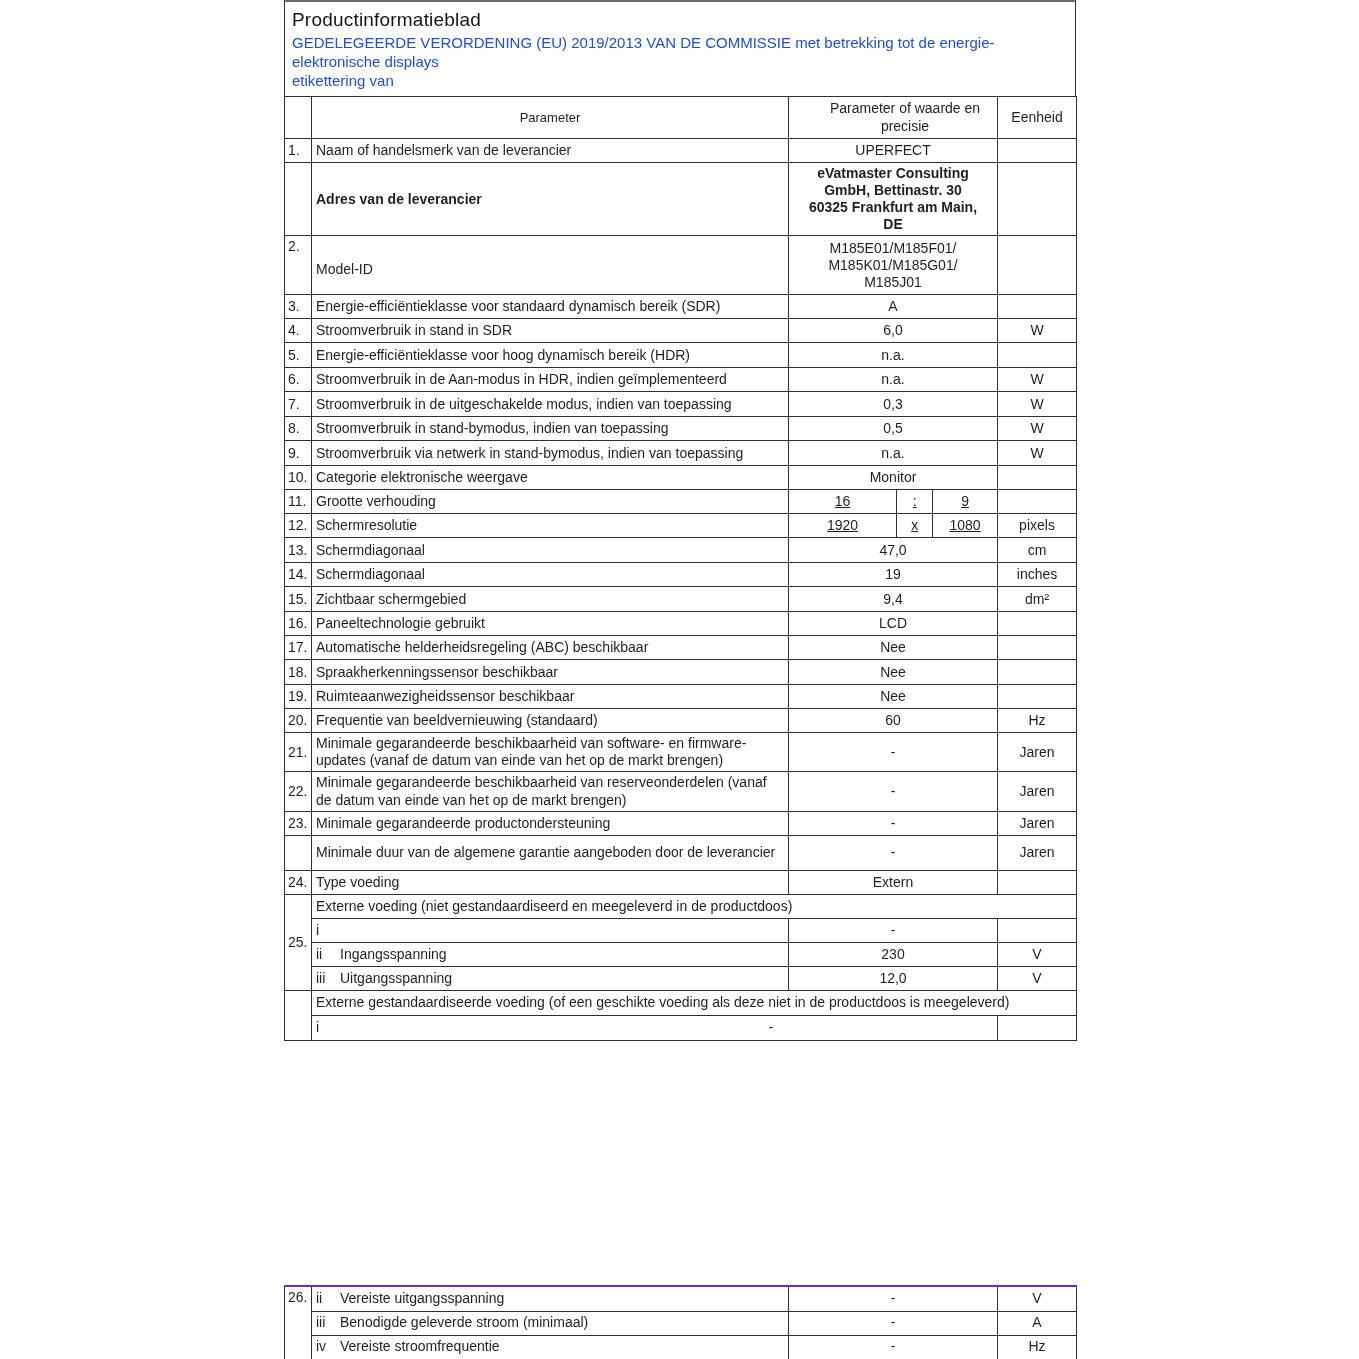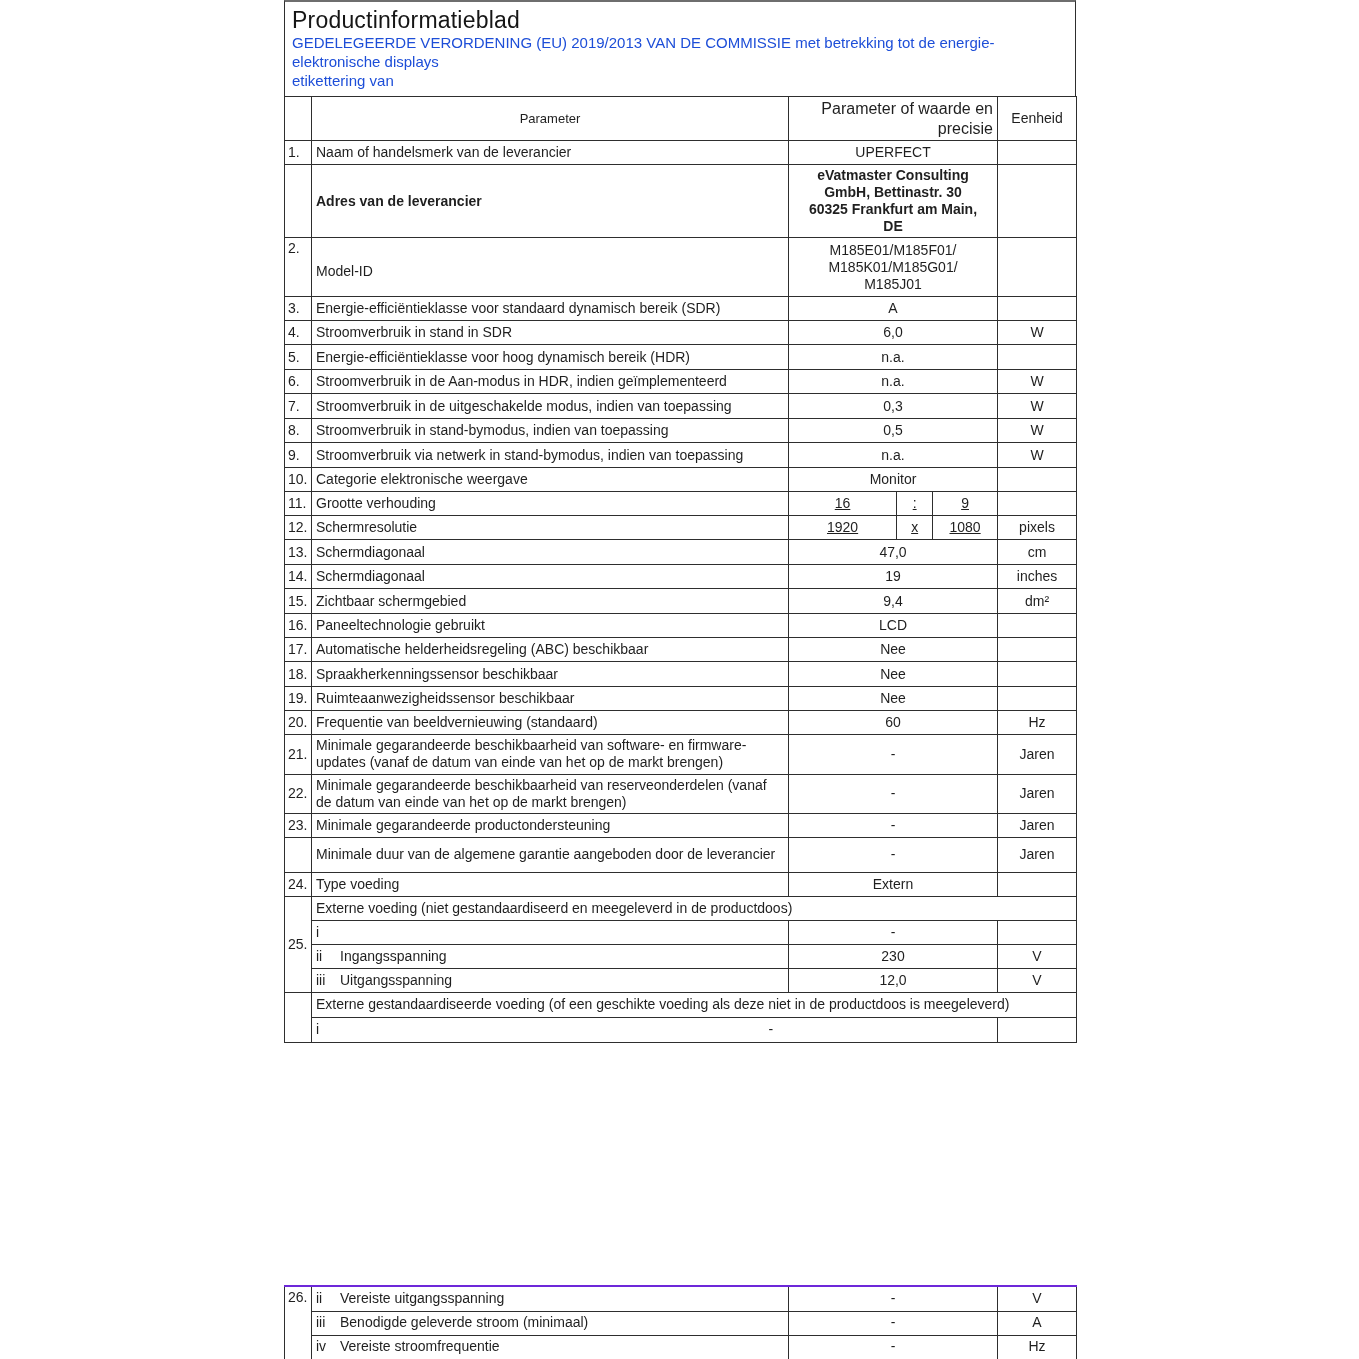--- a/index.html
+++ b/index.html
@@ -8,40 +8,40 @@
     font-family:"Liberation Sans","DejaVu Sans",sans-serif;
     color:#1f1f1f;-webkit-font-smoothing:antialiased;
   }
   .sheet{position:absolute;left:284px;top:0;width:792px;}
   .title-cell{
     border-top:2px solid #6e6e6e;
     border-left:1.5px solid #2e2e2e;
     border-right:1.5px solid #2e2e2e;
     box-sizing:border-box;height:96px;padding:5px 10px 0 7px;
   }
-  .doc-title{font-size:23px;line-height:26px;color:#151515;letter-spacing:.2px;}
+  .doc-title{font-size:19px;line-height:26px;color:#151515;letter-spacing:.2px;}
   .doc-sub{font-size:15px;line-height:19px;color:#1d4ed8;}
   table{border-collapse:collapse;width:792px;table-layout:fixed;}
   td,th{
     border:1.4px solid #2e2e2e;box-sizing:border-box;
     font-size:14px;font-weight:normal;line-height:1.22;
     padding:2px 4px;vertical-align:middle;overflow:hidden;
   }
   col.c-num{width:27px;}
   col.c-par{width:477px;}
   col.c-val{width:209px;}
   col.c-unit{width:79px;}
   .num{text-align:left;padding-left:3px;padding-right:1px;}
   .lbl{text-align:left;}
   .val{text-align:center;}
   .unit{text-align:center;}
   .top-al{vertical-align:top;}
   th.hdr-par,{text-align:left;}
   .hdr-par{text-align:center;font-size:13px;}
-  .hdr-val{text-align:right;font-size:16px;padding-left:28px;}
+  .hdr-val{text-align:center;font-size:14px;padding-left:28px;}
   .hdr-unit{text-align:center;font-size:14px;}
   .split{display:flex;width:100%;height:100%;align-items:center;text-decoration:underline;}
   .split .p1{width:52%;text-align:center;}
   .split .p2{width:17%;text-align:center;border-left:1.4px solid #2e2e2e;border-right:1.4px solid #2e2e2e;align-self:stretch;display:flex;align-items:center;justify-content:center;}
   .split .p3{width:31%;text-align:center;}
   td.nopad{padding:0 0;}
   .roman{display:inline-block;min-width:24px;}
   .merged-i{position:relative;}
   .merged-i .dash{position:absolute;left:67%;top:50%;transform:translate(-50%,-50%);}
   .model-lbl{vertical-align:middle;padding-top:10px;}

